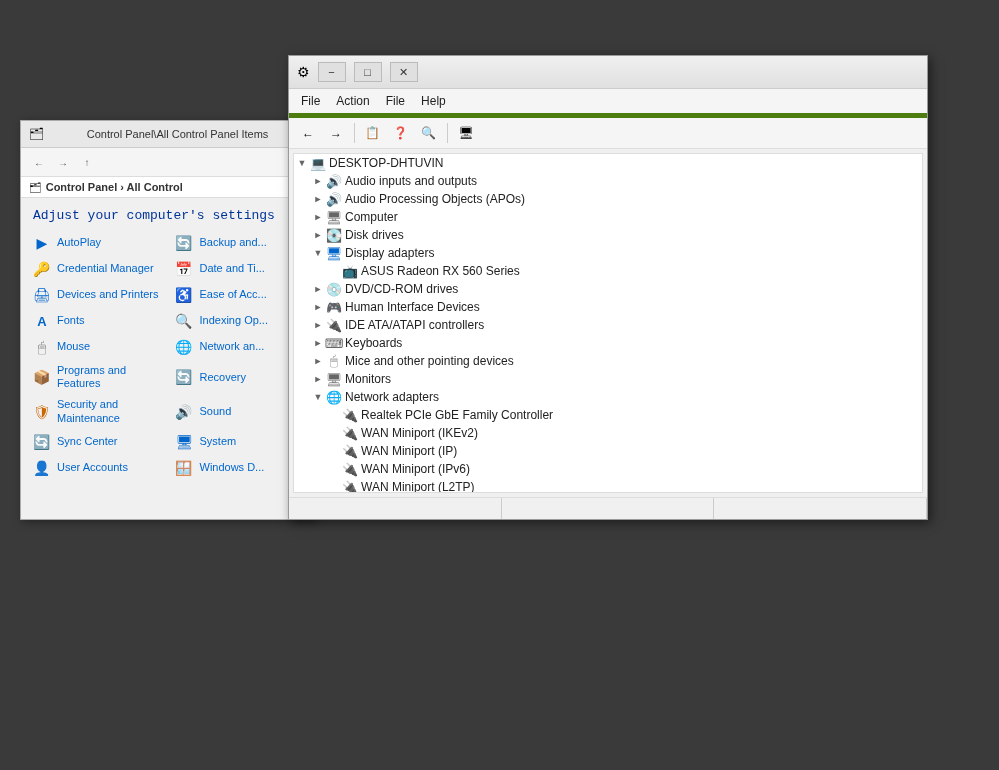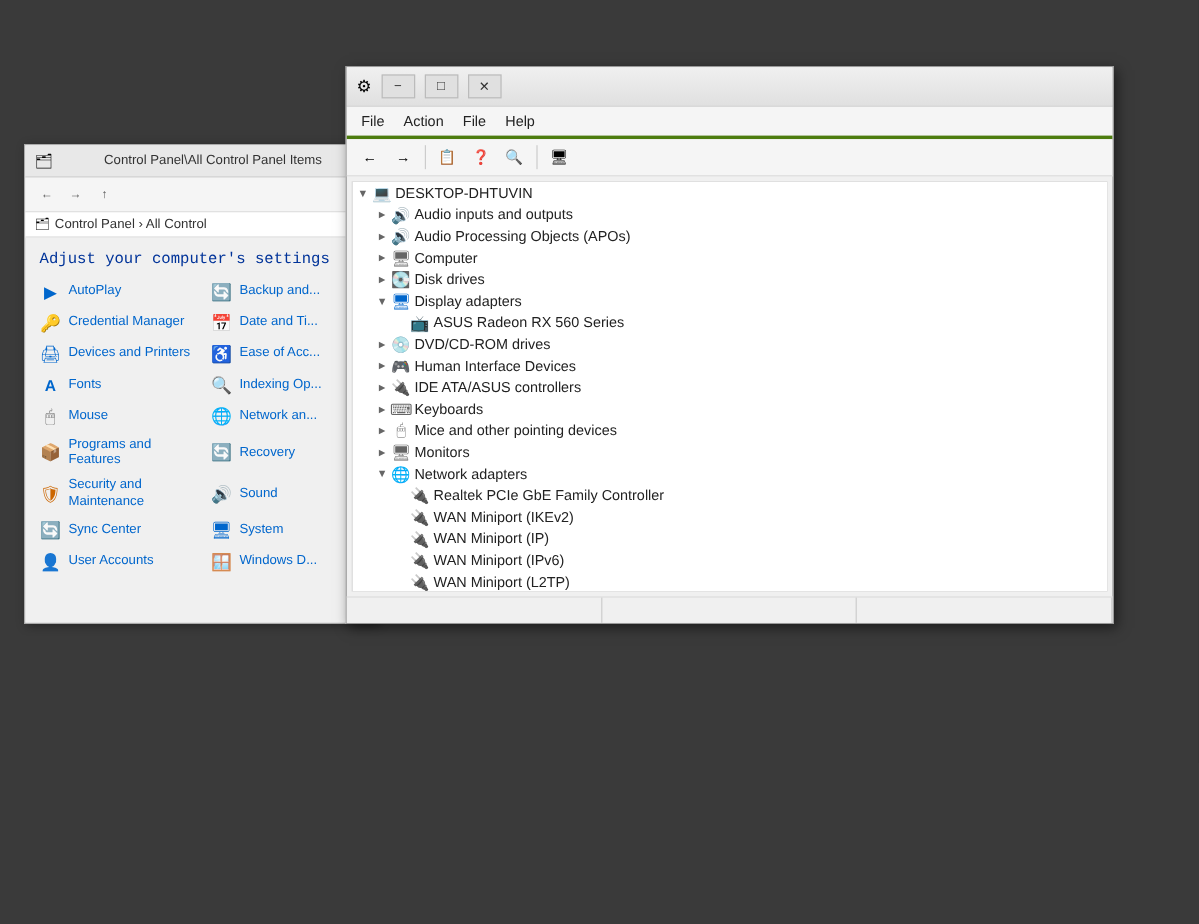--- a/index.html
+++ b/index.html
@@ -89,20 +89,21 @@
       background: #fff;
     }
 
     .address-icon {
       font-size: 10px;
     }
 
     .address-text {
       font-size: 11px;
       color: #333;
+      font-weight: bold;
     }
 
     .cp-heading {
       padding: 10px 12px 4px 12px;
       font-size: 13px;
       color: #003399;
       font-weight: 400;
       font-family: Liberation Mono, monospace;
     }
 
@@ -189,21 +190,21 @@
       justify-content: center;
       font-size: 11px;
       color: #333;
       margin-left: 2px;
     }
 
     .dm-menubar {
       display: flex;
       gap: 0;
       padding: 2px 4px;
-      border-bottom: 3px solid #4d7c0f;
+      border-bottom: 5px solid #4d7c0f;
       background: #f5f5f5;
     }
 
     .menu-item {
       padding: 3px 8px;
       font-size: 12px;
       color: #222;
       cursor: pointer;
       border-radius: 2px;
     }
@@ -500,21 +501,21 @@
 
         <div class="tree-item indent-1">
           <span class="tree-expander">►</span>
           <span class="tree-icon icon-gray">🎮</span>
           <span class="tree-label">Human Interface Devices</span>
         </div>
 
         <div class="tree-item indent-1">
           <span class="tree-expander">►</span>
           <span class="tree-icon icon-gray">🔌</span>
-          <span class="tree-label">IDE ATA/ASUS controllers</span>
+          <span class="tree-label">IDE ATA/ATAPI controllers</span>
         </div>
 
         <div class="tree-item indent-1">
           <span class="tree-expander">►</span>
           <span class="tree-icon icon-gray">⌨</span>
           <span class="tree-label">Keyboards</span>
         </div>
 
         <div class="tree-item indent-1">
           <span class="tree-expander">►</span>

